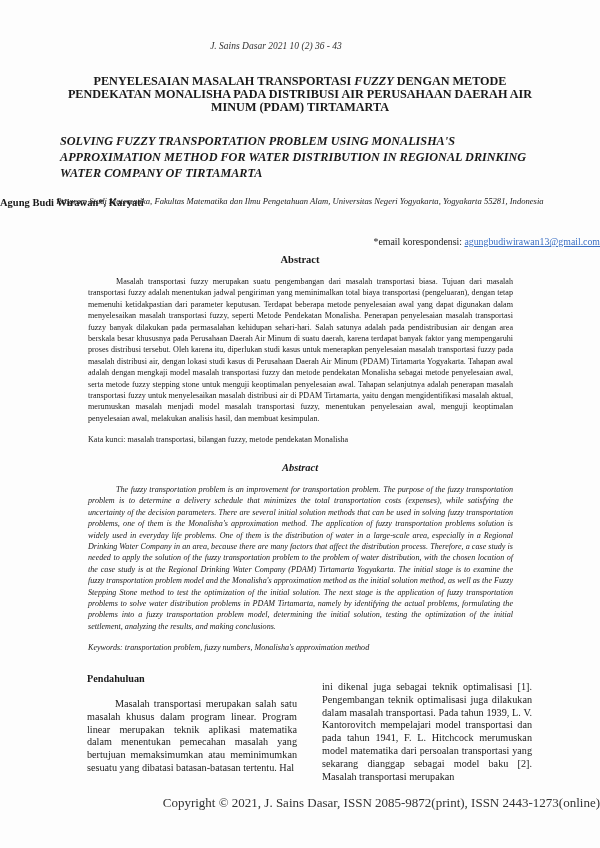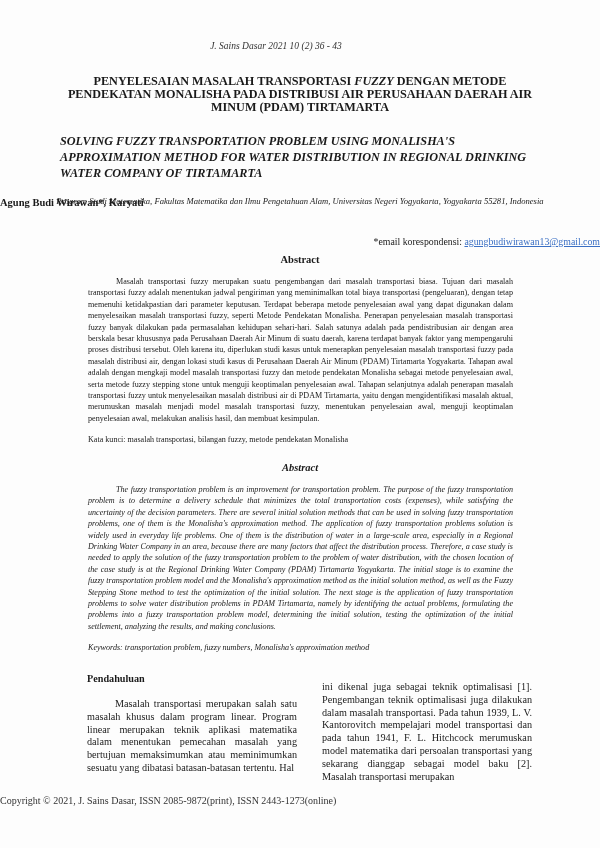--- a/index.html
+++ b/index.html
@@ -12,21 +12,21 @@
   .affil { position:absolute; top:196px; left:40px; width:520px; text-align:center; font-style:italic; font-size:8.6px; line-height:11px; }
   .email { position:absolute; top:236px; left:0; width:600px; text-align:right; font-size:9.8px; }
   .email a { color:#3a6fc4; text-decoration:underline; }
   .sec-head { position:absolute; left:0; width:600px; text-align:center; font-weight:bold; font-size:10.5px; }
   .abstract-body { position:absolute; left:88px; width:425px; font-size:8.1px; line-height:11.4px; text-align:justify; text-indent:28px; }
   .keywords { position:absolute; left:88px; width:440px; font-size:8.1px; }
   .col { position:absolute; font-size:10.2px; line-height:12.8px; text-align:justify;margin-top:8px; }
   .col-left { left:87px; width:210px; top:690px; text-indent:28px; }
   .col-right { left:322px; width:210px; top:673px; }
   .col-head { position:absolute; left:87px; top:673px; font-weight:bold; font-size:10.2px; }
-  .footer { position:absolute; top:795px; left:0; width:600px; text-align:left; font-size:10px; color:#333; }
+  .footer { position:absolute; top:795px; left:0; width:600px; text-align:right; font-size:13px; color:#333; }
   i { font-style:italic; }
 </style>
 </head>
 <body>
 
 <div class="page">
 
   <div class="header">J. Sains Dasar 2021 10 (2)   36 - 43</div>
 
   <div class="title-id"><span>PENYELESAIAN MASALAH TRANSPORTASI </span><i>FUZZY</i><span> DENGAN METODE PENDEKATAN MONALISHA PADA DISTRIBUSI AIR PERUSAHAAN DAERAH AIR MINUM (PDAM) TIRTAMARTA</span></div>

